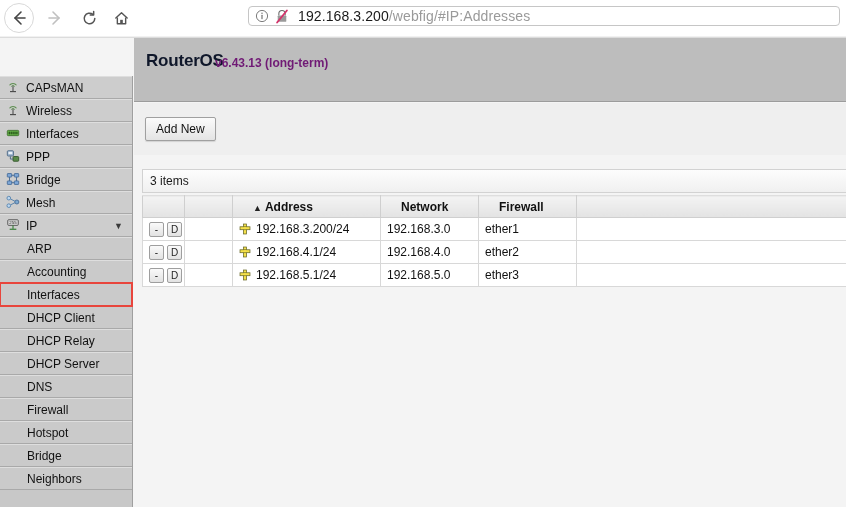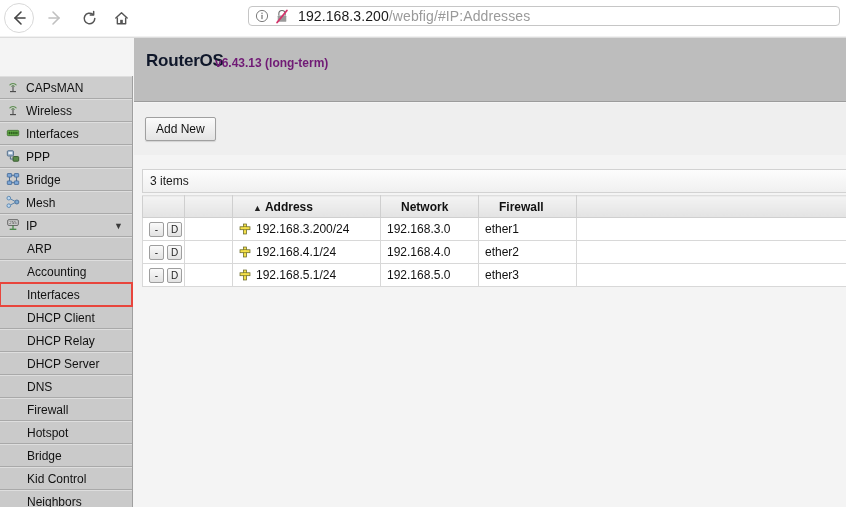--- a/index.html
+++ b/index.html
@@ -357,23 +357,20 @@
         <span class="mi-label">DNS</span>
       </div>
       <div class="menu-item sub">
         <span class="mi-label">Firewall</span>
       </div>
       <div class="menu-item sub">
         <span class="mi-label">Hotspot</span>
       </div>
       <div class="menu-item sub">
         <span class="mi-label">Bridge</span>
-      </div>
-      <div class="menu-item sub">
-        <span class="mi-label">Kid Control</span>
       </div>
       <div class="menu-item sub">
         <span class="mi-label">Neighbors</span>
       </div>
     </nav>
 
   <main id="content">
 
     <div id="app-header">
       <span id="app-title">RouterOS</span>

